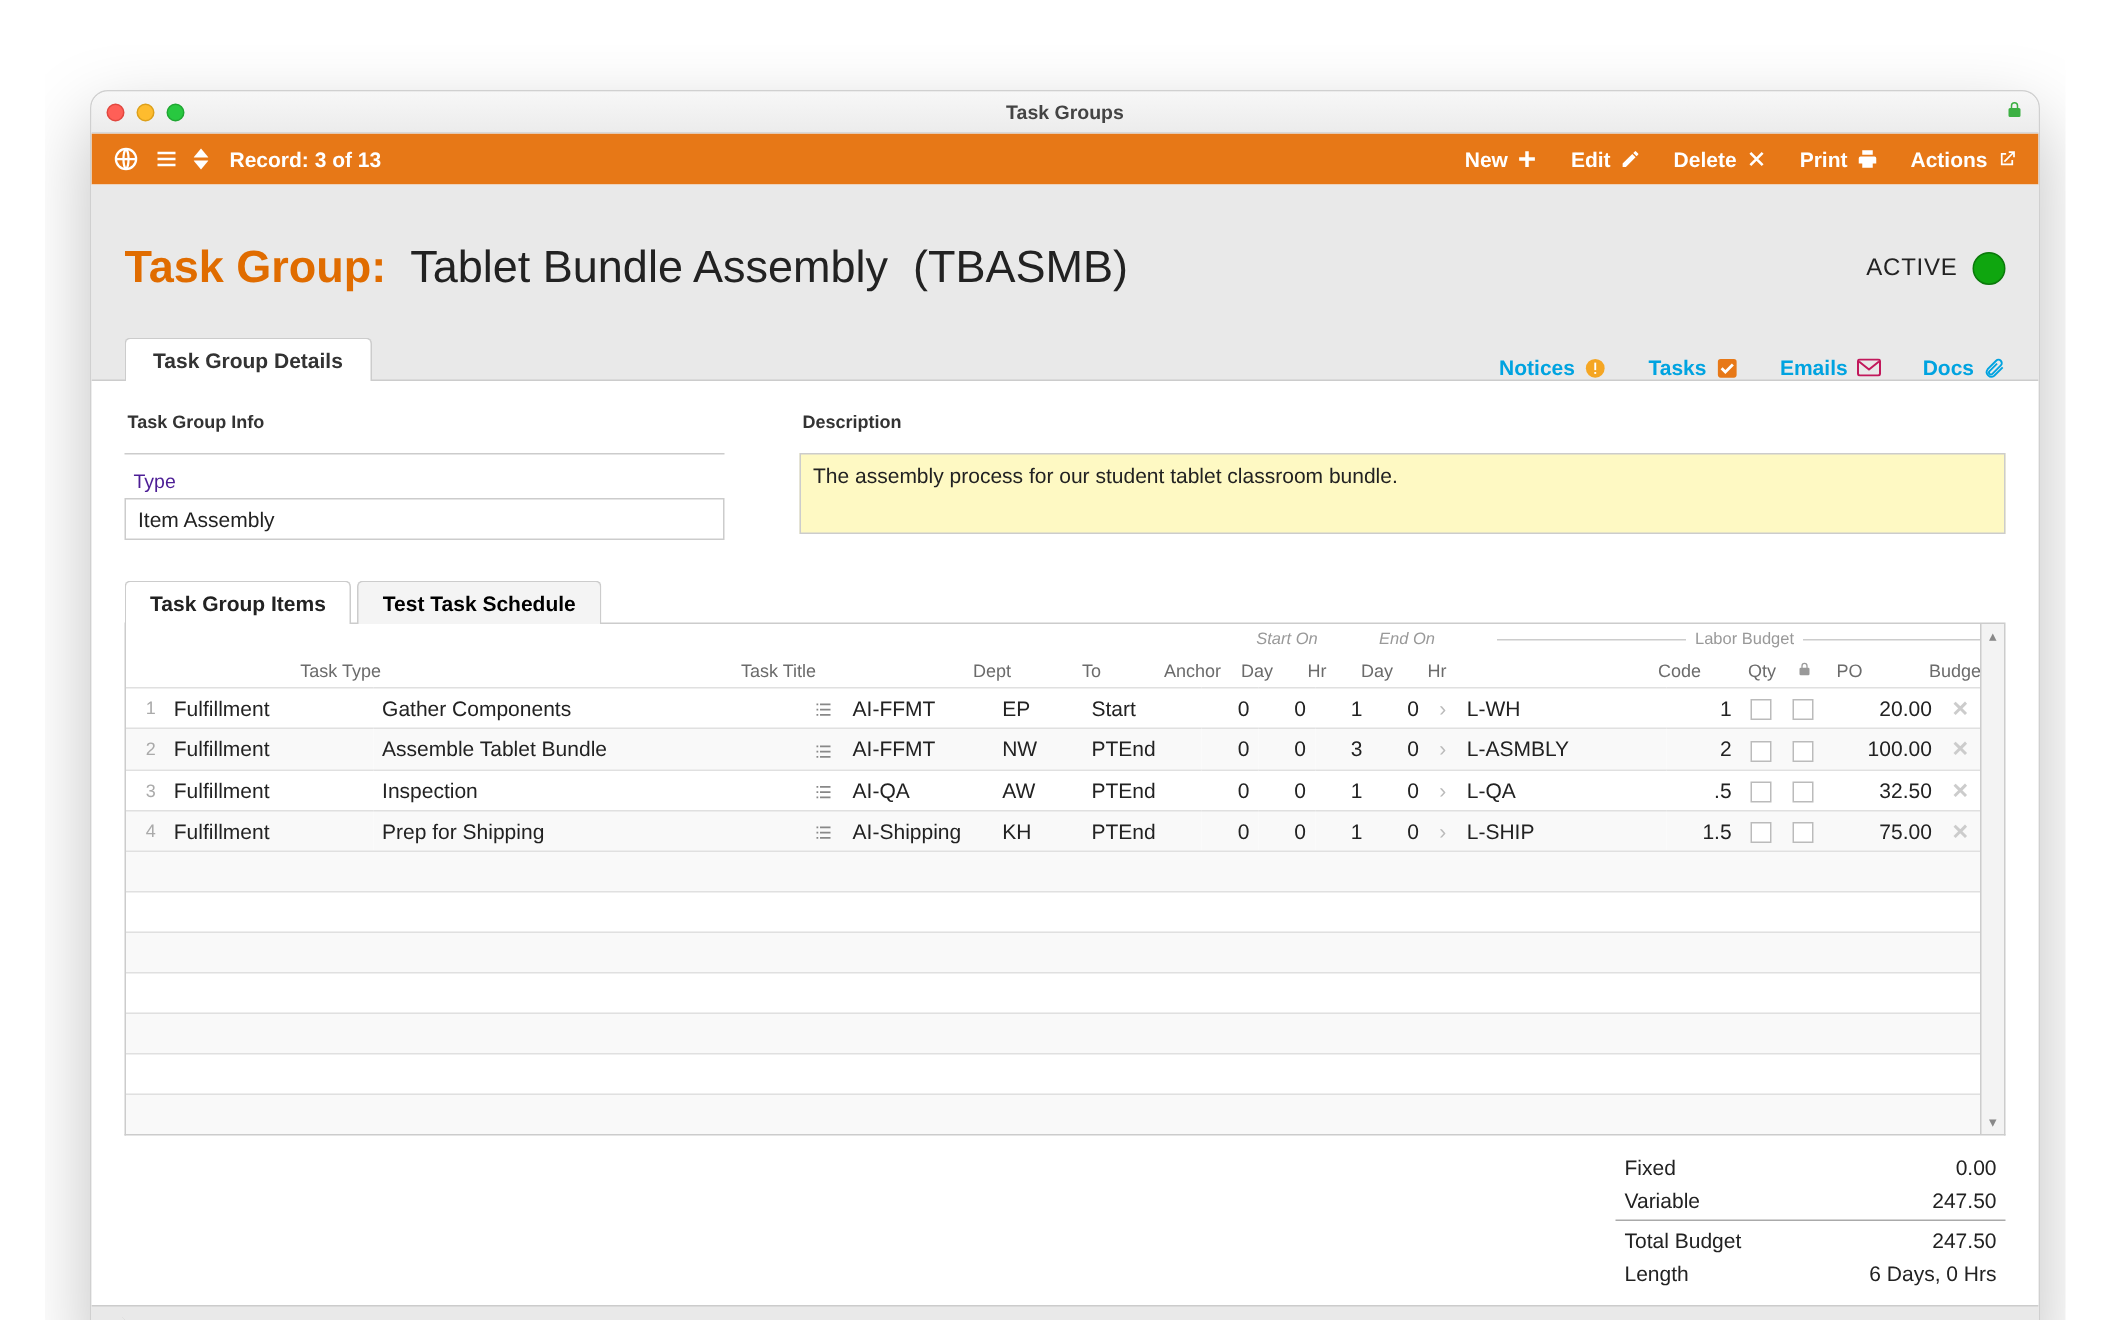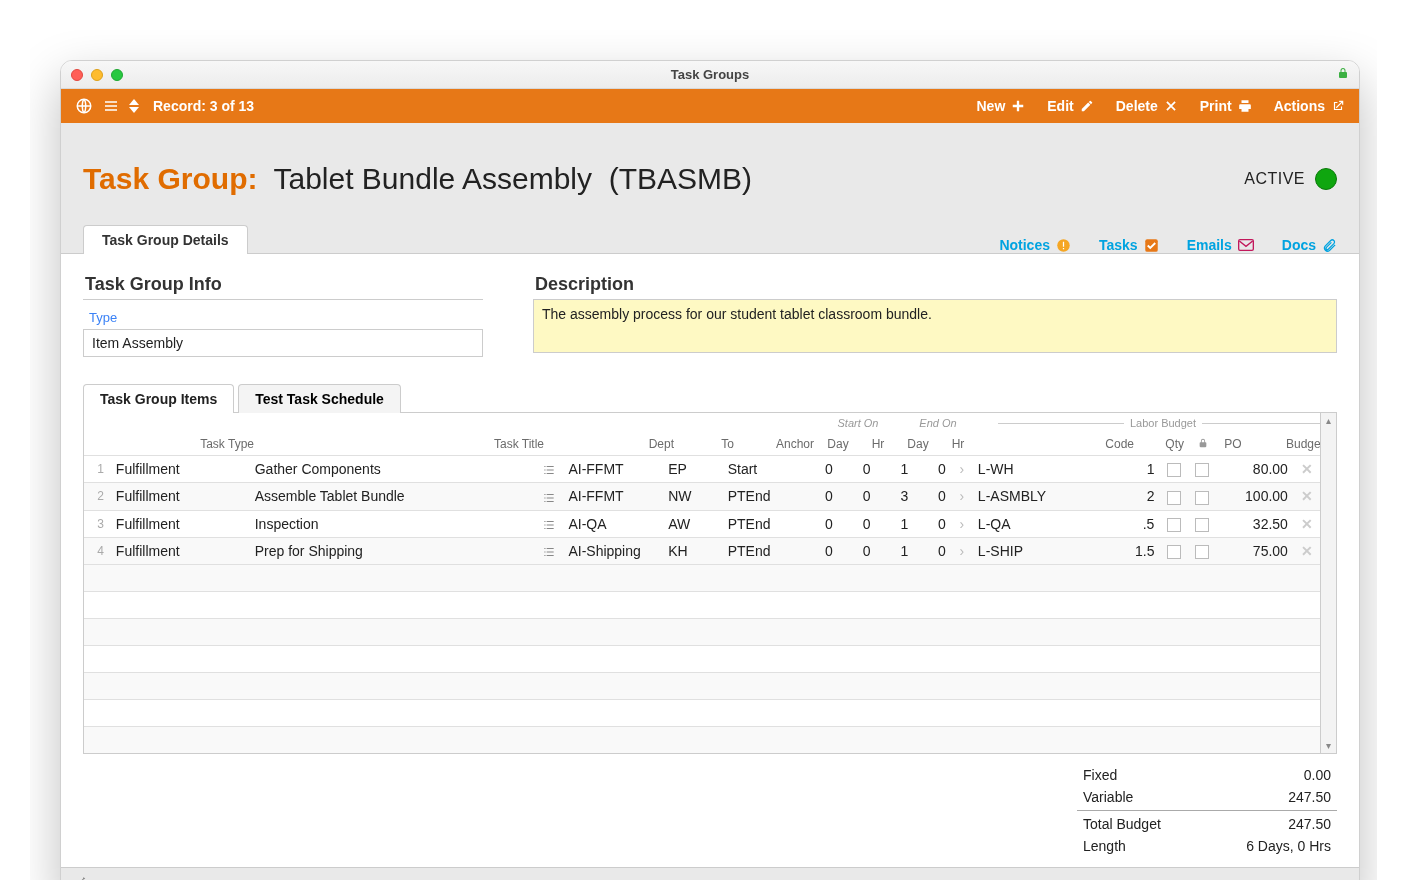--- a/index.html
+++ b/index.html
@@ -92,23 +92,23 @@
     position:relative;top:1px;cursor:pointer;
   }
   .tablinks{margin-left:auto;display:flex;gap:28px;align-items:center;font-size:14px;font-weight:600;}
   .tablink{display:flex;align-items:center;gap:6px;color:var(--link);cursor:pointer;}
   
   .content{background:#fff;padding:20px 22px 10px 22px;}
   .inforow{display:flex;gap:50px;align-items:flex-start;}
   .col{flex:0 0 auto;}
   .col.left{width:400px;}
   .col.right{flex:1;}
-  .sectlabel{font-size:18px;font-weight:700;color:#333;margin-bottom:4px;padding-left:2px;}
+  .sectlabel{font-size:12px;font-weight:700;color:#333;margin-bottom:14px;padding-left:2px;}
   .underline{border-bottom:1px solid var(--border);margin-bottom:6px;}
-  .fieldlabel{font-size:13px;color:#3b82f6;padding:4px 6px;}
+  .fieldlabel{font-size:13px;color:#4c1d95;padding:4px 6px;}
   .fieldinput{
     border:1px solid var(--border);
     background:#fff;
     padding:5px 8px;
     font-size:14px;
     width:100%;
   }
   .descbox{
     border:1px solid var(--border);
     background:#fef9c3;
@@ -400,21 +400,21 @@
                 <td style="width:80px">Start</td>
                 <td class="num">0</td>
                 <td class="num">0</td>
                 <td class="num">1</td>
                 <td class="num">0</td>
                 <td style="width:20px;text-align:center" class="rowgt">›</td>
                 <td style="width:140px">L-WH</td>
                 <td class="qty">1</td>
                 <td style="width:28px;text-align:center"><span class="chk"></span></td>
                 <td style="width:28px;text-align:center"><span class="chk"></span></td>
-                <td class="budget">80.00</td>
+                <td class="budget">20.00</td>
                 <td style="width:26px;text-align:center" class="rowx">✕</td>
               </tr>
               <tr>
                 <td class="idx">2</td>
                 <td style="width:140px">Fulfillment</td>
                 <td style="width:290px">Assemble Tablet Bundle</td>
                 <td style="width:26px;text-align:center"><svg class="rowicon" viewBox="0 0 24 24" fill="none" stroke="#888" stroke-width="2">
                     <path d="M4 6h2M8 6h12M4 12h2M8 12h12M4 18h2M8 18h12"></path>
                   </svg></td>
                 <td style="width:100px">AI-FFMT</td>

